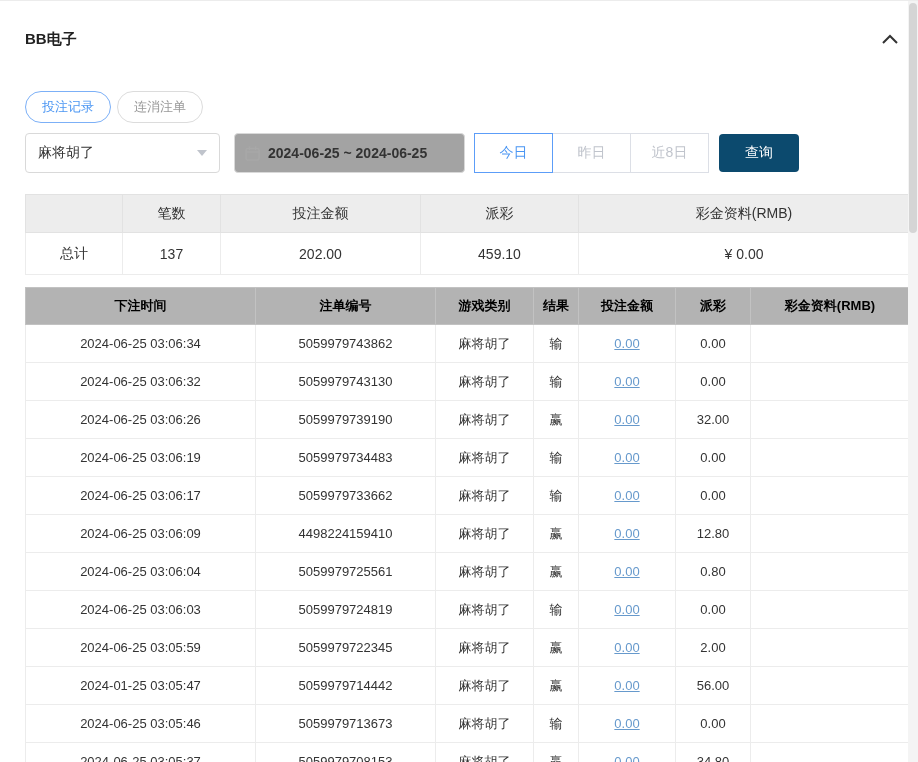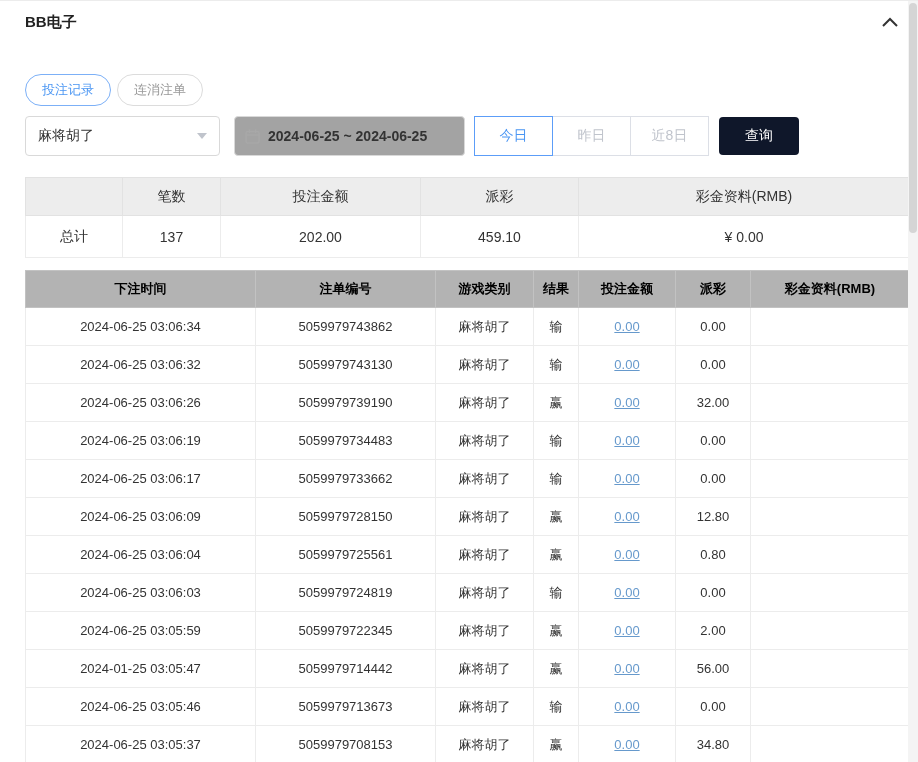--- a/index.html
+++ b/index.html
@@ -1,21 +1,21 @@
 <!DOCTYPE html>
 <html><head>
 <meta charset="utf-8">
 <style>
   * { margin:0; padding:0; box-sizing:border-box; }
   html,body { width:918px; height:762px; overflow:hidden; background:#fff;
     font-family:"Liberation Sans","DejaVu Sans",sans-serif; color:#333; }
   .page { position:relative; width:918px; height:762px; border-top:1px solid #ececec; }
 
   .header-row { display:flex; justify-content:space-between; align-items:center;
-    padding:11px 18px 0 25px;gap:23px; }
+    padding:28px 18px 0 25px;gap:23px; }
   .page-title { font-size:15px; font-weight:bold; color:#222; }
   .collapse-btn { width:20px; height:20px; display:flex; align-items:center; justify-content:center; cursor:pointer; }
 
   .tabs { display:flex; gap:6px; margin:42px 0 0 25px; }
   .tab { height:32px; padding:0 16px; border-radius:16px; background:#fff;
     font-size:13px; cursor:pointer; font-family:inherit; }
   .tab.active { border:1px solid #7cb0f7; color:#4b96f3; }
   .tab.inactive { border:1px solid #dcdcdc; color:#999; }
 
   .filters { display:flex; align-items:center; margin:10px 0 0 25px; }
@@ -25,21 +25,21 @@
   .caret-down { width:0; height:0; border-left:5px solid transparent;
     border-right:5px solid transparent; border-top:6px solid #c0c4cc; }
   .date-input { margin-left:14px; width:231px; height:40px; border:1px solid #d9d9d9;
     border-radius:4px; display:flex; align-items:center; padding:0 10px; gap:8px;
     font-size:14px; font-weight:600; color:#333; background:#a3a3a3; cursor:pointer; }
   .btn-group { display:flex; margin-left:9px; }
   .qbtn { width:79px; height:40px; background:#fff; border:1px solid #dcdfe6;
     font-size:14px; color:#c0c4cc; cursor:pointer; margin-left:-1px; font-family:inherit; }
   .qbtn:first-child { margin-left:0; }
   .qbtn.active { border:1px solid #5c9df8; color:#4b96f3; position:relative; z-index:2; }
-  .search-btn { margin-left:10px; width:80px; height:38px; background:#0f172a; color:#fff;
+  .search-btn { margin-left:10px; width:80px; height:38px; background:#0c4a6e; color:#fff;
     border:none; border-radius:4px; font-size:14px; cursor:pointer; font-family:inherit; }
 
   table { border-collapse:collapse; table-layout:fixed; }
   .summary { margin:21px 0 0 25px; width:884px; font-size:14px; }
   .summary th { background:#ededed; height:38px; font-weight:normal; color:#333;
     border:1px solid #e2e2e2; text-align:center; }
   .summary td { height:42px; text-align:center; border:1px solid #ececec; background:#fff; }
 
   .main { margin:12px 0 0 25px; width:884px; font-size:13px; }
   .main thead th { background:#b3b3b3; color:#000000; height:37px; font-weight:bold;
@@ -186,21 +186,21 @@
           <td>2024-06-25 03:06:17</td>
           <td>5059979733662</td>
           <td>麻将胡了</td>
           <td>输</td>
           <td><a>0.00</a></td>
           <td>0.00</td>
           <td></td>
         </tr>
         <tr>
           <td>2024-06-25 03:06:09</td>
-          <td>5059979728150</td>
+          <td>4498224159410</td>
           <td>麻将胡了</td>
           <td>赢</td>
           <td><a>0.00</a></td>
           <td>12.80</td>
           <td></td>
         </tr>
         <tr>
           <td>2024-06-25 03:06:04</td>
           <td>5059979725561</td>
           <td>麻将胡了</td>

